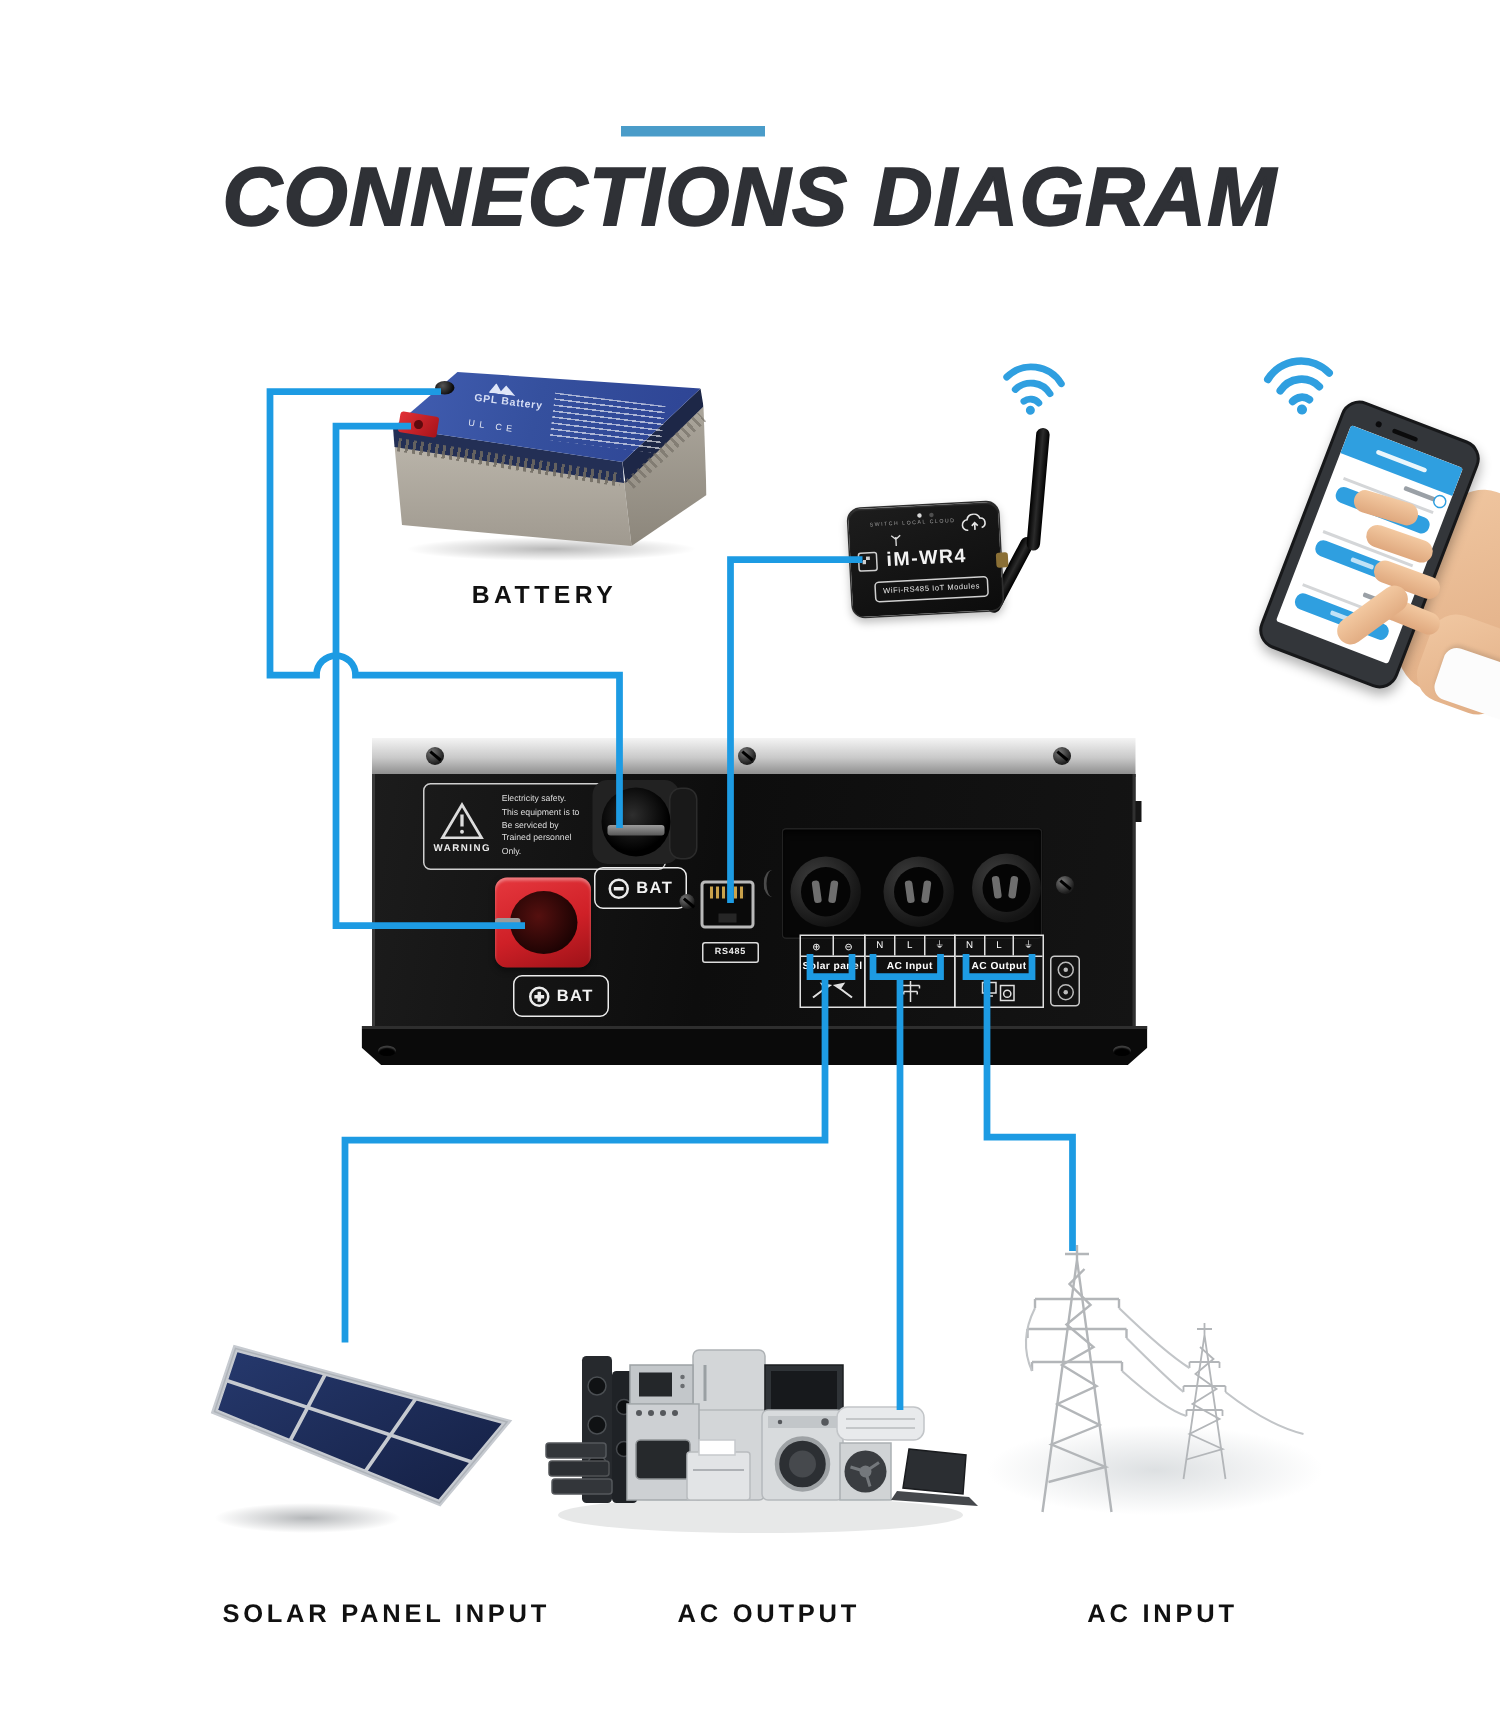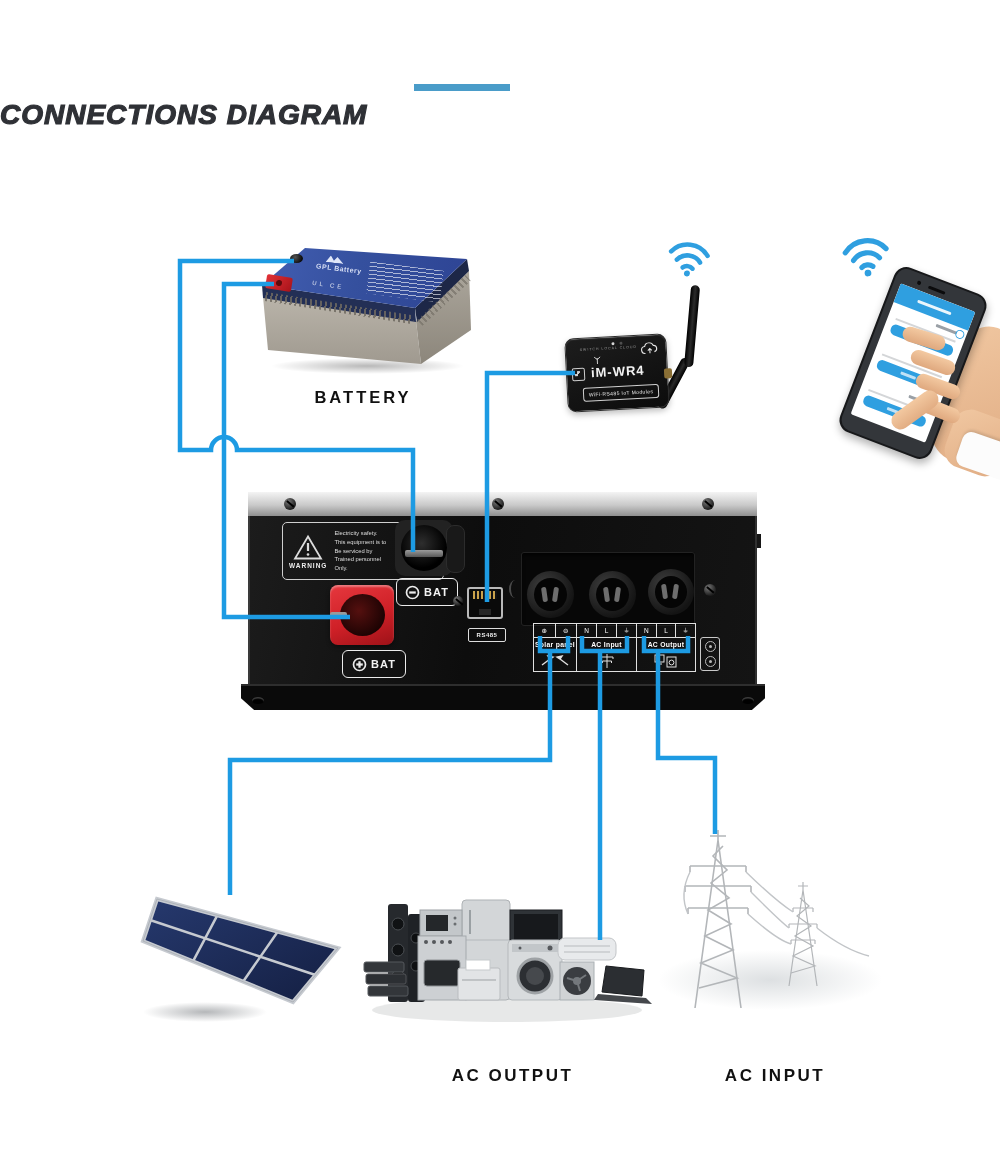--- a/index.html
+++ b/index.html
@@ -2,21 +2,21 @@
 <html style="--c-line_blue: #1d9be3; --c-title_bar_blue: #4a9cc9; --c-app_blue: #2f9fe0; --c-terminal_red: #cf2027; --c-battery_blue: #35509e;"><head>
 <meta charset="utf-8">
 <style>
   html,body{margin:0;padding:0;background:#fff;}
   #stage{position:relative;width:1000px;height:1154px;background:#fff;overflow:hidden;
          font-family:"Liberation Sans",sans-serif;}
   .abs{position:absolute;}
 
   
   .title-bar{left:414px;top:84px;width:96px;height:7px;background:var(--c-title_bar_blue);}
-  .title{left:0;top:99px;width:1000px;font-size:28px;font-weight:bold;
+  .title{left:0;top:99px;width:1000px;text-align:center;font-size:55px;font-weight:bold;
          font-style:italic;color:#2f3136;letter-spacing:1px;-webkit-text-stroke:1.2px #2f3136;}
 
   
   .wire{stroke:var(--c-line_blue);stroke-width:4.5;fill:none;stroke-linecap:butt;stroke-linejoin:miter;}
 
   
   .battery{left:250px;top:240px;width:225px;height:150px;}
   .bat-face{position:absolute;left:0;top:0;width:225px;height:130px;}
   .bat-top{clip-path:polygon(55px 8px,217px 19px,165px 68px,12px 45px);
            background:linear-gradient(105deg,#4460b5 0%,var(--c-battery_blue) 45%,#2c4192 100%);}
@@ -395,20 +395,21 @@
       <linearGradient id="gcell" x1="0" y1="0" x2="1" y2="1">
         <stop offset="0%" stop-color="#26396e"></stop>
           <stop offset="100%" stop-color="#141f42"></stop>
       </linearGradient>
     </defs>
     <ellipse cx="70" cy="127" rx="62" ry="10" fill="url(#gshadow)"></ellipse>
     <polygon points="22,14 203,63 158,117 8,56" fill="url(#gcell)" stroke="#c6cad0" stroke-width="4"></polygon>
     <path d="M82.3,30.3 L58,76.3 M142.7,46.7 L108,96.7 M15,35 L180.5,90" stroke="#c6cad0" stroke-width="2.5" fill="none"></path>
     <polygon points="22,14 203,63 158,117 8,56" fill="none" stroke="#aeb3b9" stroke-width="1"></polygon>
   </svg>
+  <div class="abs caption cap-bottom cap-solar">SOLAR PANEL INPUT</div>
 
   <svg class="abs" style="left:362px;top:882px;" width="295" height="150" viewBox="0 0 295 150">
     <ellipse cx="145" cy="128" rx="135" ry="12" fill="rgba(120,125,130,0.18)"></ellipse>
     <rect x="100" y="18" width="48" height="100" rx="4" fill="#d3d6d8" stroke="#aeb2b5"></rect>
     <line x1="108" y1="28" x2="108" y2="52" stroke="#9aa0a3" stroke-width="2"></line>
     <line x1="100" y1="58" x2="148" y2="58" stroke="#b4b8bb"></line>
     <rect x="26" y="22" width="20" height="98" rx="3" fill="#26292d"></rect>
     <circle cx="36" cy="42" r="6" fill="#101214" stroke="#4a4e52"></circle>
     <circle cx="36" cy="68" r="6" fill="#101214" stroke="#4a4e52"></circle>
     <circle cx="36" cy="94" r="6" fill="#101214" stroke="#4a4e52"></circle>

